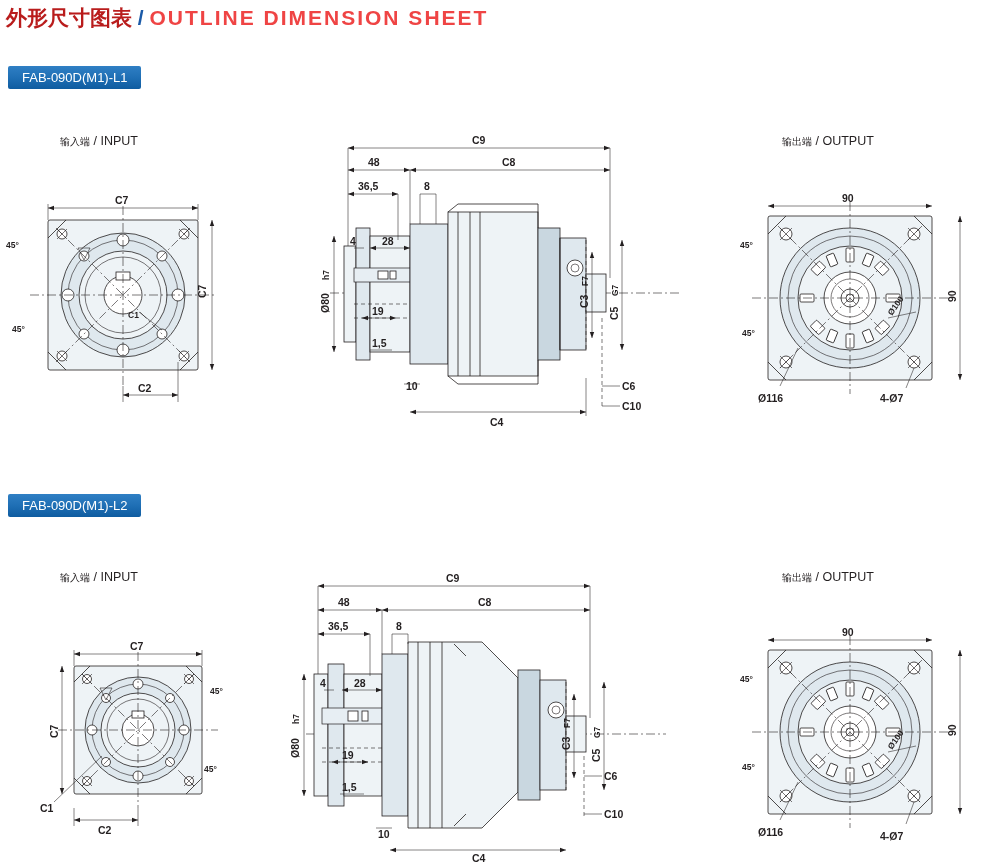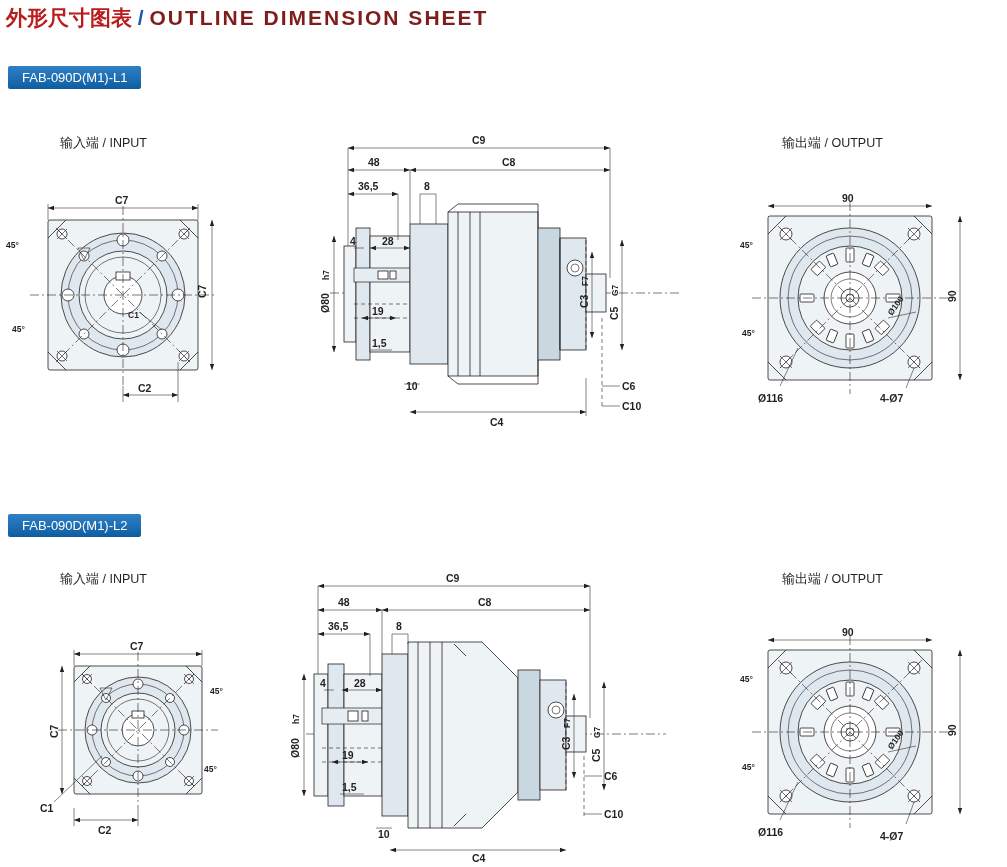--- a/index.html
+++ b/index.html
@@ -14,38 +14,38 @@
   .page{position:relative;width:1007px;height:867px;}
 
   
   .title{
     position:absolute;left:6px;top:4px;
     font-size:21px;font-weight:bold;letter-spacing:0px;
     white-space:nowrap;
   }
   .title .cn{color:#b91c1c;}
   .title .slash{color:#1b5aa8;font-weight:bold;}
-  .title .en{color:#7f1d1d;letter-spacing:2px;}
+  .title .en{color:#ef4444;letter-spacing:2px;}
 
   
   .model-tag{
     position:absolute;
     height:23px;line-height:23px;
     padding:0 14px 0 14px;
     color:#ffffff;font-size:13px;
     background:linear-gradient(to bottom,#2f7fc4 0%,#1f6fb5 50%,#0f5ca0 100%);
     border-radius:2px;
     white-space:nowrap;
   }
   .tag1{left:8px;top:66px;}
-  .tag2{left:8px;top:514px;}
+  .tag2{left:8px;top:494px;}
 
   
   .lbl{position:absolute;font-size:12.5px;color:#231f20;white-space:nowrap;}
-  .lbl .cnl{font-size:13px;}
+  .lbl .cnl{font-size:10px;}
 
   
   .canvas{position:absolute;font-weight:bold;}
   svg{display:block;overflow:visible;}
   .ln{stroke:#231f20;stroke-width:0.8;fill:none;}
   .thin{stroke:#231f20;stroke-width:0.6;fill:none;}
   .ctr{stroke:#231f20;stroke-width:0.6;fill:none;stroke-dasharray:9 3 2 3;}
   .hid{stroke:#231f20;stroke-width:0.6;fill:none;stroke-dasharray:4 3;}
   .dimln{stroke:#231f20;stroke-width:0.55;fill:none;}
   .fill-lt{fill:#eef3f6;stroke:#231f20;stroke-width:0.8;}

